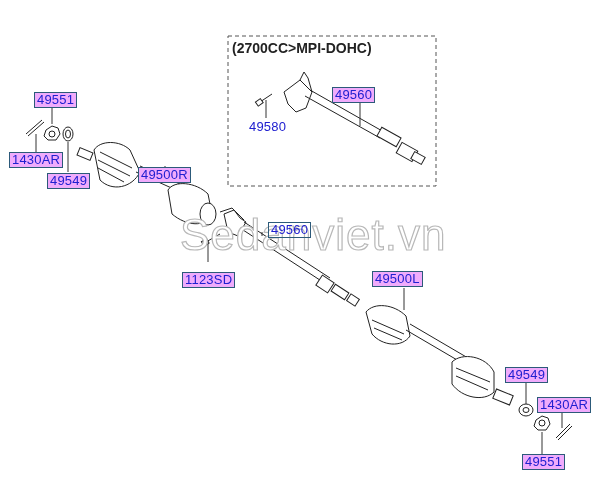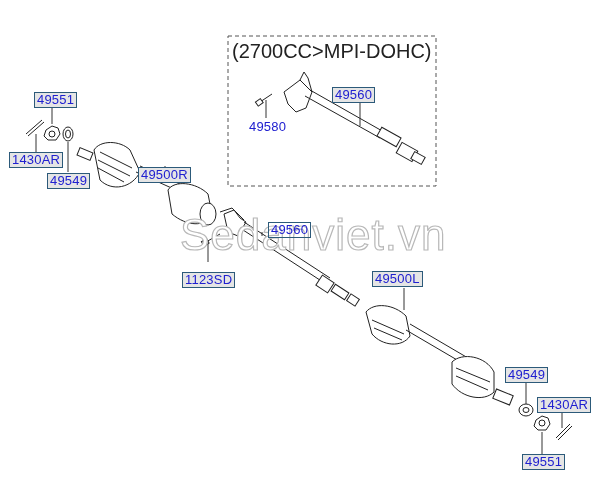--- a/index.html
+++ b/index.html
@@ -1,28 +1,28 @@
 <!DOCTYPE html>
 <html><head>
   <meta charset="utf-8">
   <style>
     html, body { margin:0; padding:0; background:#ffffff; }
     body { width:608px; height:478px; position:relative; overflow:hidden; font-family:"Liberation Sans", sans-serif; }
     #diagram { position:absolute; left:0; top:0; width:608px; height:478px; }
     .label {
       position:absolute; height:14px; line-height:14px; padding:0 2px;
-      border:1px solid #2c5a7a; background:#e5e5e5; color:#2020d0;
+      border:1px solid #2c5a7a; background:#f0abfc; color:#2020d0;
       font-family:"Liberation Sans", sans-serif; font-size:13px; letter-spacing:0.2px;
       white-space:nowrap; cursor:pointer;
     }
     .label.plain { border:none; background:transparent; }
     .label.over { background:transparent; }
     .inset-title {
-      position:absolute; left:232px; top:40px; font-size:20px; color:#222;
-      font-family:"Liberation Sans", sans-serif; white-space:nowrap;
+      position:absolute; left:232px; top:40px; font-size:14px; color:#222;
+      font-family:"Liberation Sans", sans-serif; white-space:nowrap;font-weight:bold;
     }
     .watermark {
       position:absolute; left:180px; top:210px; font-size:44px; color:#ffffff;
       font-family:"Liberation Sans", sans-serif; letter-spacing:1px;
       -webkit-text-stroke:1.2px #b8b8b8; white-space:nowrap; pointer-events:none;
     }
   </style>
 </head>
 <body>
 

